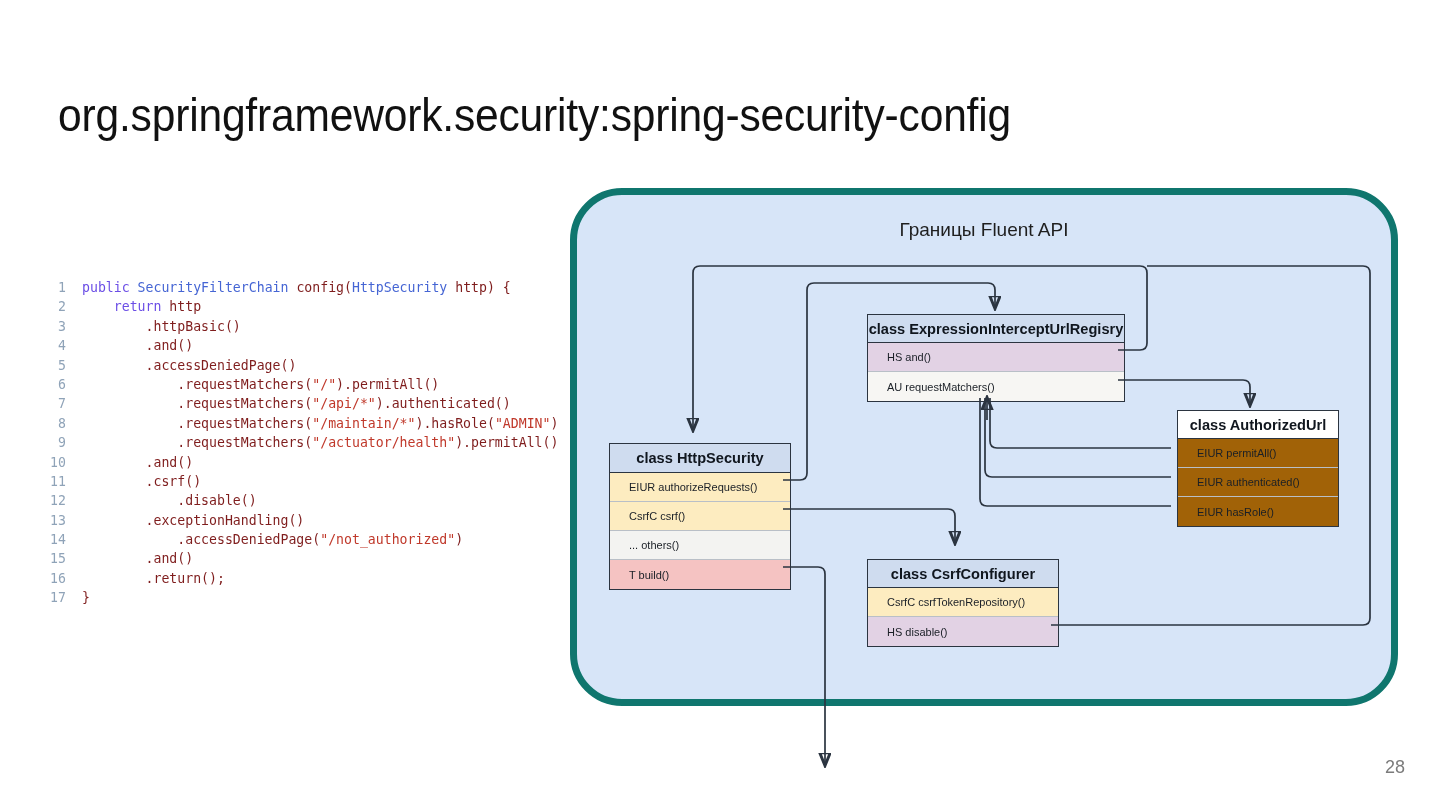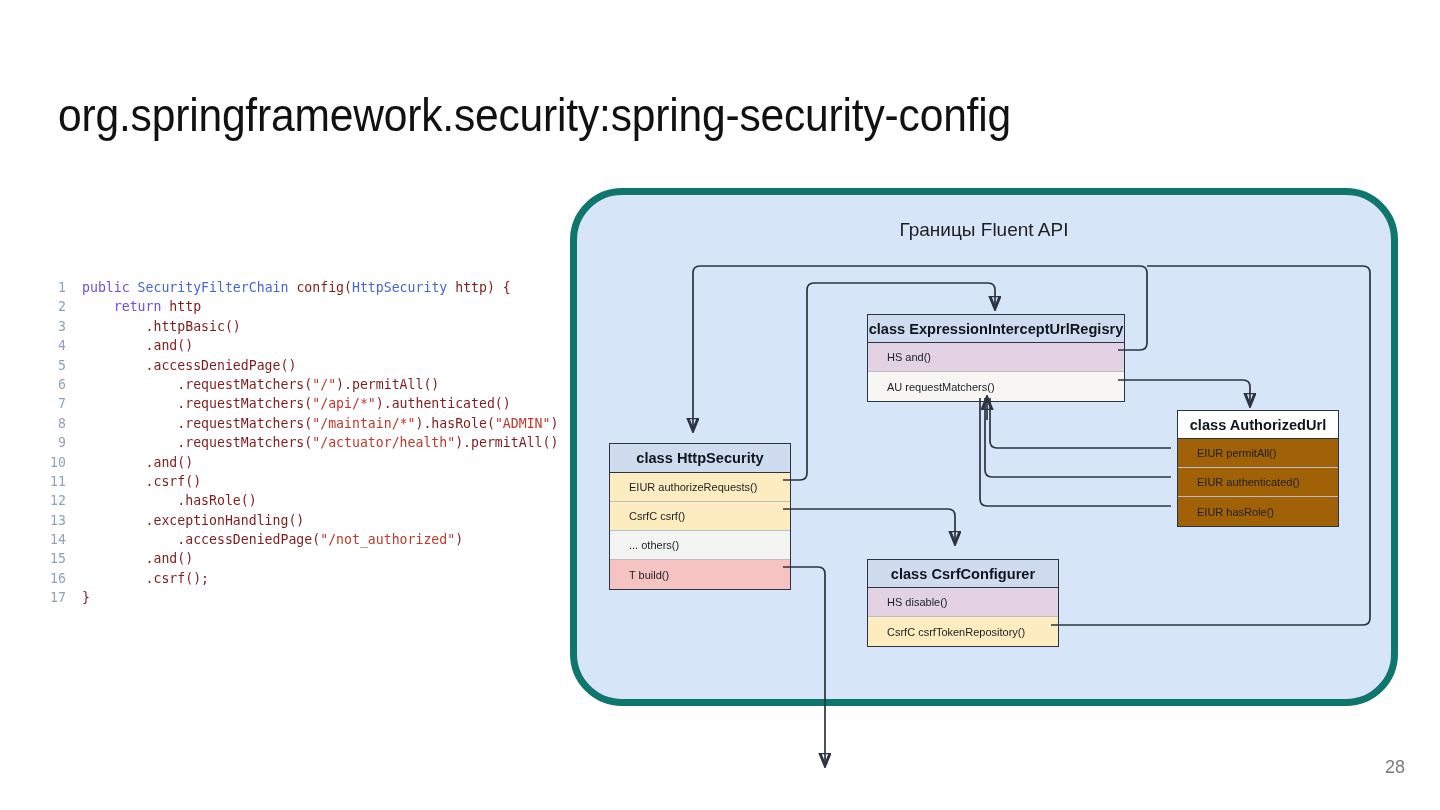--- a/index.html
+++ b/index.html
@@ -167,25 +167,25 @@
     <span class="code-line"><span class="ln">2</span><span class="pln">    </span><span class="kw">return</span><span class="pln"> http</span></span>
     <span class="code-line"><span class="ln">3</span><span class="pln">        .httpBasic()</span></span>
     <span class="code-line"><span class="ln">4</span><span class="pln">        .and()</span></span>
     <span class="code-line"><span class="ln">5</span><span class="pln">        .accessDeniedPage()</span></span>
     <span class="code-line"><span class="ln">6</span><span class="pln">            .requestMatchers(</span><span class="str">"/"</span><span class="pln">).permitAll()</span></span>
     <span class="code-line"><span class="ln">7</span><span class="pln">            .requestMatchers(</span><span class="str">"/api/*"</span><span class="pln">).authenticated()</span></span>
     <span class="code-line"><span class="ln">8</span><span class="pln">            .requestMatchers(</span><span class="str">"/maintain/*"</span><span class="pln">).hasRole(</span><span class="str">"ADMIN"</span><span class="pln">)</span></span>
     <span class="code-line"><span class="ln">9</span><span class="pln">            .requestMatchers(</span><span class="str">"/actuator/health"</span><span class="pln">).permitAll()</span></span>
     <span class="code-line"><span class="ln">10</span><span class="pln">        .and()</span></span>
     <span class="code-line"><span class="ln">11</span><span class="pln">        .csrf()</span></span>
-    <span class="code-line"><span class="ln">12</span><span class="pln">            .hasRole()</span></span>
+    <span class="code-line"><span class="ln">12</span><span class="pln">            .disable()</span></span>
     <span class="code-line"><span class="ln">13</span><span class="pln">        .exceptionHandling()</span></span>
     <span class="code-line"><span class="ln">14</span><span class="pln">            .accessDeniedPage(</span><span class="str">"/not_authorized"</span><span class="pln">)</span></span>
     <span class="code-line"><span class="ln">15</span><span class="pln">        .and()</span></span>
-    <span class="code-line"><span class="ln">16</span><span class="pln">        .csrf();</span></span>
+    <span class="code-line"><span class="ln">16</span><span class="pln">        .return();</span></span>
     <span class="code-line"><span class="ln">17</span><span class="pln">}</span></span>
   </div>
 
 <div id="fluent-container">
 
   <div id="fluent-container-title">Границы Fluent API</div>
 
   <div class="uml-box" id="box-http-security">
     <div class="uml-header tinted">class HttpSecurity</div>
     <div class="uml-row row-yellow">EIUR authorizeRequests()</div>
@@ -202,22 +202,22 @@
 
   <div class="uml-box" id="box-authorized-url">
     <div class="uml-header">class AuthorizedUrl</div>
     <div class="uml-row row-green">EIUR permitAll()</div>
     <div class="uml-row row-green">EIUR authenticated()</div>
     <div class="uml-row row-green">EIUR hasRole()</div>
   </div>
 
   <div class="uml-box" id="box-csrf-configurer">
     <div class="uml-header tinted">class CsrfConfigurer</div>
+    <div class="uml-row row-yellow">CsrfC csrfTokenRepository()</div>
     <div class="uml-row row-purple">HS disable()</div>
-    <div class="uml-row row-yellow">CsrfC csrfTokenRepository()</div>
   </div>
 </div>
 
 <svg id="connectors" viewBox="0 0 1440 810">
   <defs>
     <marker id="arrowhead" markerWidth="9" markerHeight="9" refX="7.2" refY="3.6" orient="auto" markerUnits="strokeWidth">
       <path d="M0,0.5 L7.6,3.6 L0,6.7 z" fill="#2b3440" stroke="none"></path>
     </marker>
   </defs>
 

